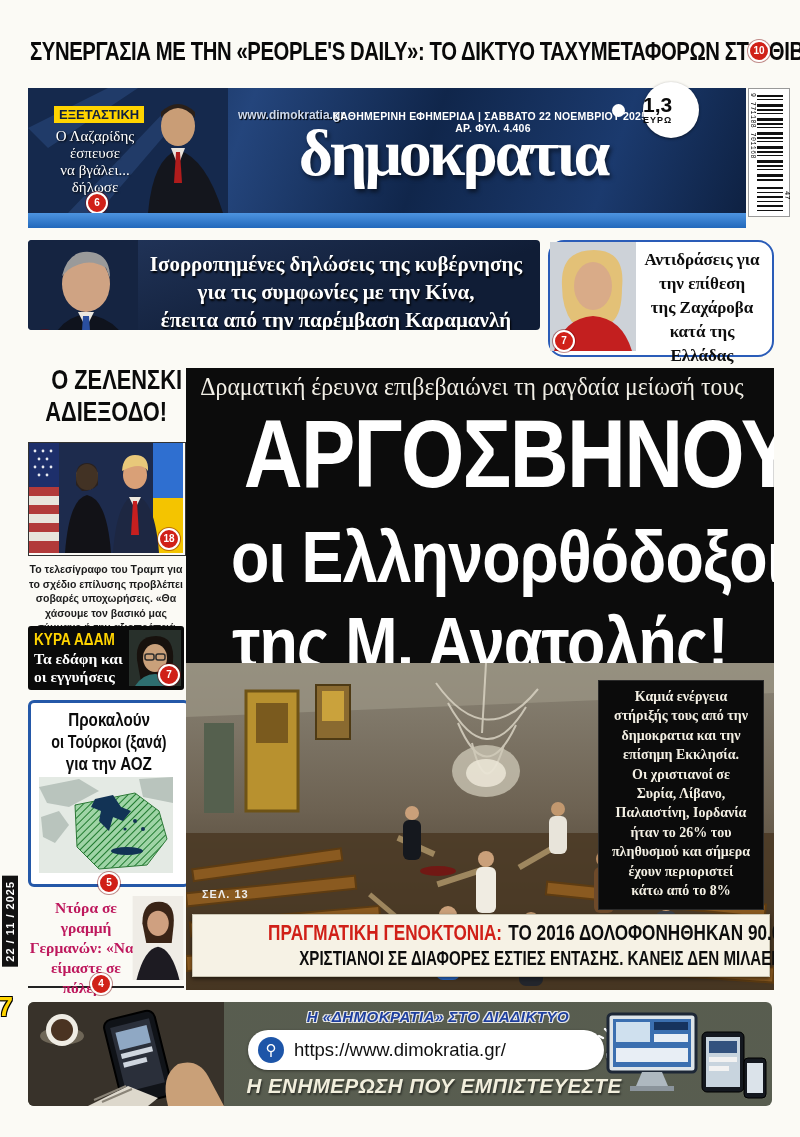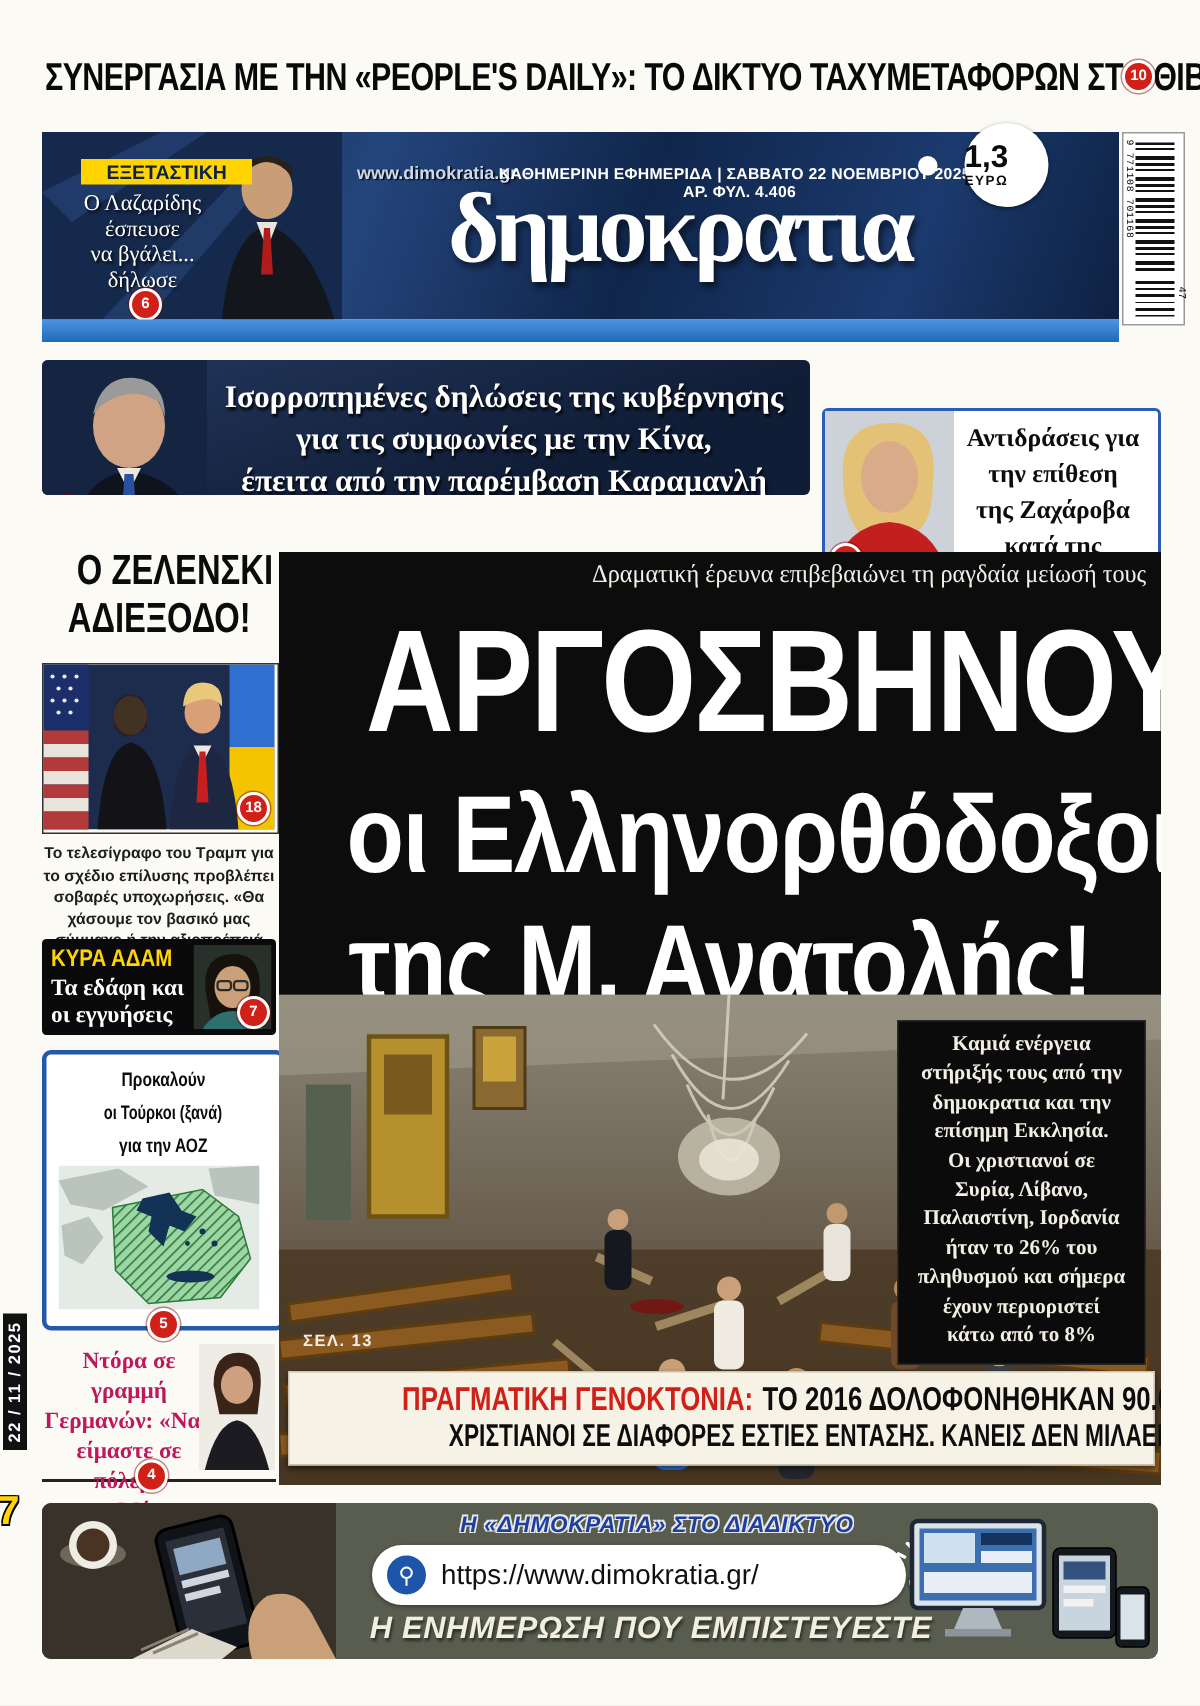--- a/index.html
+++ b/index.html
@@ -13,21 +13,21 @@
     box-shadow:0 0 0 1px rgba(120,0,0,.45);width:18px;height:18px;font-size:10px;line-height:1;}
   
   #top-banner{left:30px;top:28px;width:740px;height:46px;display:flex;align-items:center;}
   #top-banner .txt{font-weight:bold;font-size:26px;color:#090909;letter-spacing:-.5px;--sx:.78;}
   #top-banner .circle-ref{position:absolute;right:0;top:12px;}
   
   #masthead{left:28px;top:88px;width:718px;height:125px;
     background:linear-gradient(110deg,#0b1d3a 0%,#24457c 30%,#10264b 55%,#1b3a6e 80%,#0e2142 100%);}
   #masthead-photo{left:0;top:0;width:200px;height:125px;}
   #kicker-exetastiki{left:26px;top:18px;background:#ffd400;color:#102040;font-weight:bold;
-     font-size:13px;padding:1px 17px;}
+     font-size:13px;padding:1px 5px;}
   #exetastiki-lines{left:2px;top:40px;width:130px;text-align:center;color:#fff;
      font-family:"Liberation Serif",serif;font-size:15px;line-height:17px;
      text-shadow:1px 1px 2px #000;}
   #exetastiki-ref{left:58px;top:104px;}
   #masthead-site{left:210px;top:20px;color:#cdd8ea;font-weight:bold;font-size:12px;text-shadow:1px 1px 1px #000;}
   #masthead-dateline{left:300px;top:22px;width:330px;text-align:center;color:#fff;font-weight:bold;
      font-size:10.5px;letter-spacing:.2px;}
   #bullet-dot{left:584px;top:16px;width:13px;height:13px;background:#fff;border-radius:50%;}
   #price-circle{left:615px;top:-6px;width:56px;height:56px;background:#fff;border-radius:50%;
      display:flex;flex-direction:column;align-items:flex-start;justify-content:center;color:#0a0a0a;
@@ -49,50 +49,50 @@
   .barcode-num2{position:absolute;right:-2px;top:102px;writing-mode:vertical-rl;font-size:7px;
      font-family:"Liberation Mono",monospace;color:#000;}
   
   #karamanlis-box{left:28px;top:240px;width:512px;height:90px;border-radius:4px;overflow:hidden;
      background:linear-gradient(160deg,#24385f,#101d36 70%);}
   #karamanlis-text{left:112px;top:10px;width:392px;text-align:center;color:#fff;
      font-family:"Liberation Serif",serif;font-weight:bold;font-size:21px;line-height:28px;
      text-shadow:1px 2px 2px #000;}
   #karamanlis-ref{left:6px;top:90px;}
   #zakharova-box{left:548px;top:240px;width:222px;height:113px;background:#fff;
-     border:2px solid #2a5cb8;border-radius:4px;margin-top:32px;}
+     border:2px solid #2a5cb8;border-radius:16px;}
   #zakharova-text{left:88px;top:6px;width:128px;text-align:center;color:#0d0d0d;
      font-family:"Liberation Serif",serif;font-weight:bold;font-size:17px;line-height:24px;}
   #zakharova-ref{left:3px;top:88px;}
   
   .leftcol{left:28px;width:156px;}
   #zel-headline{top:364px;text-align:center;color:#0b0b0b;font-weight:bold;font-size:28px;
      line-height:32px;}
   #zel-photo{top:442px;height:112px;border:1px solid #333;}
   #zel-ref{position:absolute;right:5px;bottom:5px;}
   #zel-body{top:562px;text-align:center;font-size:10.5px;line-height:14.5px;color:#1c1c1c;font-weight:bold;}
   #kyra-box{top:626px;height:64px;background:#0a0a0a;border-radius:3px;}
   #kyra-kicker{position:absolute;left:6px;top:5px;color:#ffd400;font-weight:bold;font-size:16px;}
   #kyra-lines{position:absolute;left:6px;top:24px;color:#fff;font-family:"Liberation Serif",serif;
      font-weight:bold;font-size:15.5px;line-height:18px;}
   #kyra-ref{position:absolute;right:4px;bottom:4px;}
   #aoz-box{top:700px;height:181px;background:#fff;border:3px solid #2458a8;border-radius:6px;}
   #aoz-title{position:absolute;left:0;top:6px;width:100%;text-align:center;color:#0b0b0b;
-     font-weight:bold;font-size:13px;line-height:22px;}
+     font-weight:bold;font-size:19px;line-height:22px;}
   #aoz-map{position:absolute;left:8px;top:74px;width:134px;height:96px;}
   #aoz-ref{position:absolute;left:50%;bottom:-10px;transform:translateX(-50%);}
   #dora-block{top:896px;height:90px;border-bottom:2px solid #222;}
   #dora-lines{position:absolute;left:0;top:2px;width:116px;text-align:center;color:#be185d;
      font-family:"Liberation Serif",serif;font-weight:bold;font-size:15.5px;line-height:20px;}
   #dora-photo{position:absolute;right:0;top:0;width:52px;height:84px;}
   #dora-ref{position:absolute;left:62px;bottom:-9px;z-index:3;}
   
   #main-panel{left:186px;top:368px;width:588px;height:622px;background:#0c0c0c;overflow:hidden;}
-  #main-kicker{left:0;top:5px;width:100%;text-align:right;color:#f2efe6;
-     font-family:"Liberation Serif",serif;font-size:17px;--sx:.95;}
+  #main-kicker{left:0;top:5px;width:100%;text-align:left;color:#f2efe6;
+     font-family:"Liberation Serif",serif;font-size:25px;--sx:.95;}
   .main-h{left:0;width:100%;text-align:center;color:#fff;font-weight:bold;}
   #main-h1{top:34px;font-size:97px;line-height:104px;letter-spacing:-2px;}
   #main-h2{top:146px;font-size:73px;line-height:86px;letter-spacing:-1px;}
   #main-h3{top:232px;font-size:73px;line-height:86px;letter-spacing:-1px;}
   #church-photo{left:0;top:295px;width:588px;height:327px;}
   #side-box{left:412px;top:312px;width:164px;height:222px;background:#0b0b0b;
      border:1px solid #2a2a2a;color:#f3efe3;text-align:center;
      font-family:"Liberation Serif",serif;font-weight:bold;font-size:14px;line-height:19.4px;
      padding-top:6px;}
   #sel-ref{left:16px;top:520px;color:#eee;font-size:11px;font-weight:bold;letter-spacing:1px;}

